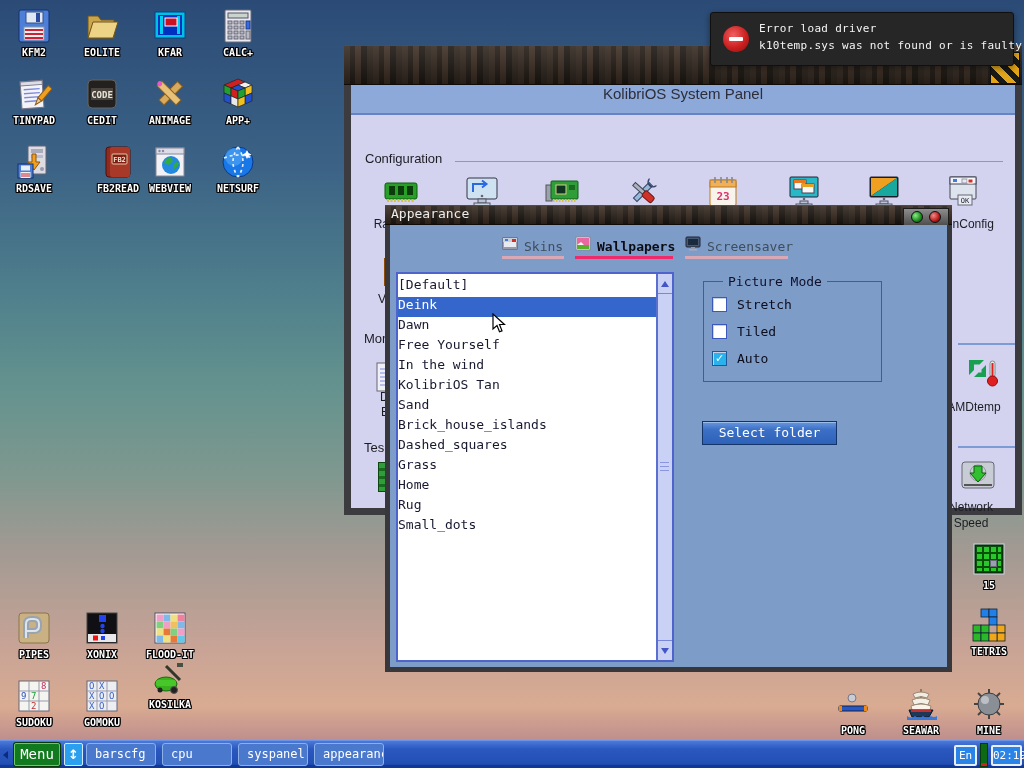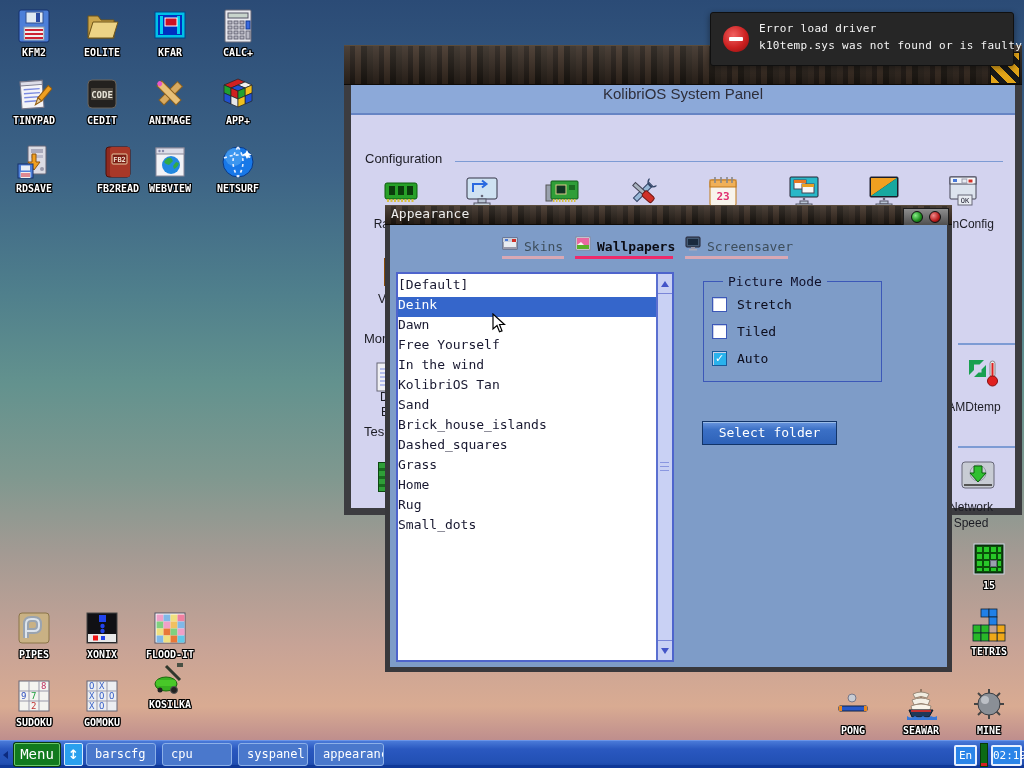--- a/index.html
+++ b/index.html
@@ -610,21 +610,21 @@
           <g stroke="#7a8ae0">
             <line x1="4" y1="7" x2="20" y2="7"></line>
             <line x1="4" y1="11" x2="20" y2="11"></line>
             <line x1="4" y1="15" x2="20" y2="15"></line>
             <line x1="4" y1="19" x2="20" y2="19"></line>
             <line x1="4" y1="23" x2="20" y2="23"></line>
           </g>
         </svg></div>
     <div class="slbl" style="left:29px;top:305px">D</div>
     <div class="slbl" style="left:30px;top:320px">E</div>
-    <div class="spsection" style="left:13px;top:339px">Tes</div>
+    <div class="spsection" style="left:13px;top:355px">Tes</div>
     <div class="abs" style="left:27px;top:377px;width:14px;height:28px;background:repeating-linear-gradient(180deg,#2f9e38 0 5px,#176a1e 5px 8px);border:1px solid #0c4810"></div>
     <div class="slbl" style="left:34px;top:415px">C</div>
 
     <div class="sphr" style="left:607px;width:57px;top:258px"></div>
     <div class="abs" style="left:614px;top:271px"><svg width="38" height="38" viewBox="0 0 38 38">
           <path d="M4 4 h15 l-4.5 4.5 H9 v5.5 L4 19z" fill="#18a050"></path>
           <path d="M21 9 v12 h-12 l4.5-4.5 h3 v-3z" fill="#18a050"></path>
           <rect x="25" y="5" width="5" height="16" rx="2.5" fill="#e8e8e8" stroke="#888"></rect>
           <rect x="26.5" y="7" width="2" height="13" fill="#e02020"></rect>
           <circle cx="27.5" cy="25" r="5" fill="#e02020" stroke="#881010"></circle>

